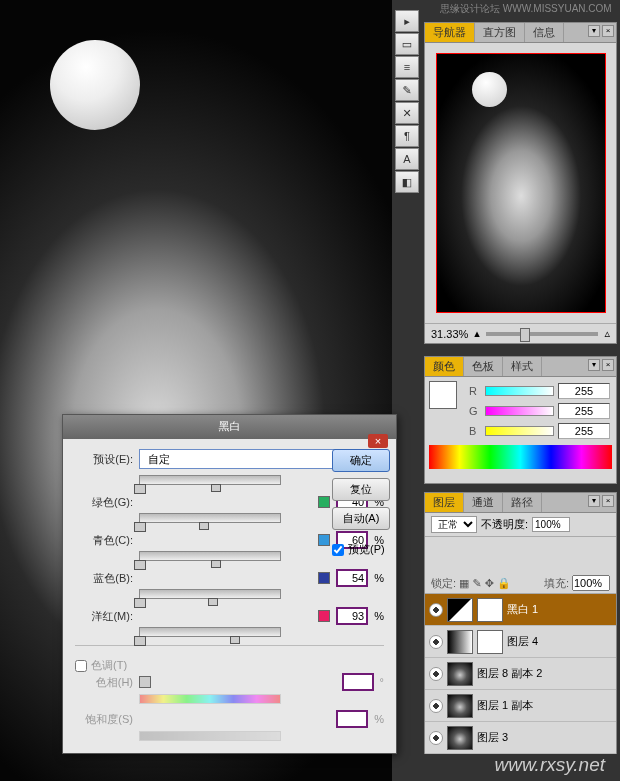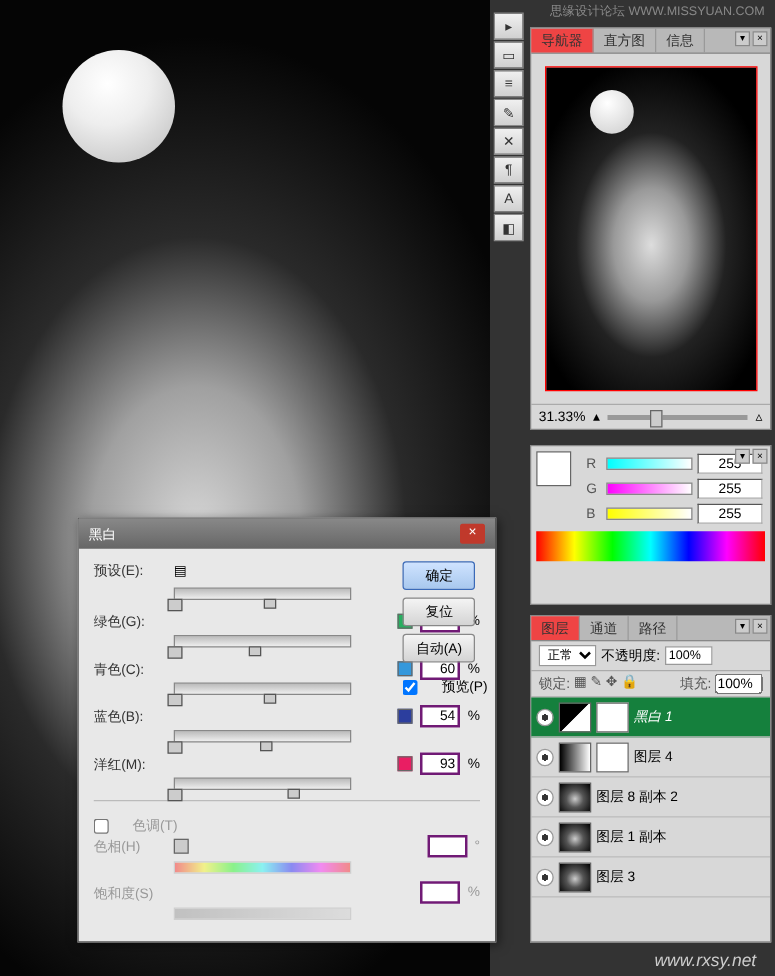--- a/index.html
+++ b/index.html
@@ -1,70 +1,70 @@
 <!DOCTYPE html>
 <html><head>
 <meta charset="utf-8">
 <style>
 *{box-sizing:border-box;margin:0;padding:0;font-family:"Microsoft YaHei","SimSun",sans-serif;font-size:11px;}
 body{background:#333;width:620px;height:781px;position:relative;overflow:hidden;}
 .canvas{position:absolute;left:0;top:0;width:392px;height:781px;background:radial-gradient(ellipse 280px 400px at 40% 55%,#d8d8d8 0%,#a0a0a0 30%,#2a2a2a 60%,#050505 100%);}
 .canvas::after{content:"";position:absolute;left:50px;top:40px;width:90px;height:90px;border-radius:50%;background:radial-gradient(circle at 40% 30%,#fff 0%,#eee 40%,#bbb 100%);}
 .watermark-top{position:absolute;top:2px;left:440px;color:#888;font-size:10px;}
-.watermark-bottom{position:absolute;bottom:5px;right:15px;color:#ccc;font-size:14px;font-style:italic;}
+.watermark-bottom{position:absolute;bottom:5px;right:15px;color:#ccc;font-size:19px;font-style:italic;}
 .toolstrip{position:absolute;left:395px;top:10px;width:24px;display:flex;flex-direction:column;gap:1px;}
 .toolstrip .tbtn{width:24px;height:22px;background:linear-gradient(#f0f0f0,#d0d0d0);border:1px solid #888;display:flex;align-items:center;justify-content:center;color:#333;cursor:pointer;}
 .panel{position:absolute;background:#d8d8d8;border:1px solid #888;}
 .panel-tabs{display:flex;background:#b8b8b8;border-bottom:1px solid #888;height:20px;align-items:center;}
 .panel-tab{padding:2px 8px;color:#333;cursor:pointer;border-right:1px solid #999;}
-.panel-tab.active{background:#ef4444;}
+.panel-tab.active{background:#eab308;}
 .closebar{position:absolute;right:2px;top:2px;display:flex;gap:2px;}
 .closebar span{width:12px;height:12px;border:1px solid #888;background:#ccc;font-size:8px;text-align:center;line-height:10px;cursor:pointer;}
 .nav-panel{left:424px;top:22px;width:193px;height:322px;}
 .nav-img{margin:10px auto;width:170px;height:260px;border:1px solid #f00;background:radial-gradient(ellipse 100px 150px at 50% 55%,#ddd 0%,#999 30%,#222 60%,#000 100%);position:relative;}
 .nav-img::after{content:"";position:absolute;left:35px;top:18px;width:35px;height:35px;border-radius:50%;background:radial-gradient(circle at 40% 30%,#fff,#ccc);}
 .nav-footer{display:flex;align-items:center;padding:3px 6px;gap:6px;border-top:1px solid #aaa;}
 .nav-slider{flex:1;height:4px;background:#999;position:relative;}
 .nav-slider::after{content:"";position:absolute;left:30%;top:-4px;width:8px;height:12px;background:#ccc;border:1px solid #666;}
 .color-panel{left:424px;top:356px;width:193px;height:128px;}
 .rgb-row{display:flex;align-items:center;padding:2px 6px;gap:4px;}
 .rgb-label{width:12px;color:#555;}
 .rgb-slider{flex:1;height:10px;border:1px solid #888;}
 .rgb-val{width:52px;border:1px inset #aaa;background:#fff;text-align:center;padding:1px;}
 .swatch{width:28px;height:28px;border:1px solid #666;background:#fff;margin:4px;float:left;}
 .spectrum{height:24px;margin:4px;background:linear-gradient(90deg,red,yellow,lime,cyan,blue,magenta,red);clear:both;}
 .layers-panel{left:424px;top:492px;width:193px;height:262px;}
 .layers-controls{display:flex;align-items:center;gap:4px;padding:3px 6px;border-bottom:1px solid #aaa;}
 .layers-controls select,.layers-controls input{font-size:10px;border:1px solid #999;background:#fff;padding:1px 2px;}
-.lock-row{display:flex;align-items:flex-start;gap:3px;padding:2px 6px;border-bottom:1px solid #aaa;color:#555;font-size:10px;}
+.lock-row{display:flex;align-items:center;gap:3px;padding:2px 6px;border-bottom:1px solid #aaa;color:#555;font-size:10px;margin-top:36px;}
 .layer{display:flex;align-items:center;height:32px;border-bottom:1px solid #bbb;padding:0 4px;gap:4px;}
-.layer.sel{background:#15803d;color:#fff;font-style:italic;}
+.layer.sel{background:#a16207;color:#fff;}
 .eye{width:14px;height:14px;border:1px solid #999;border-radius:50%;background:radial-gradient(circle,#333 30%,#fff 31%);}
 .thumb{width:26px;height:24px;border:1px solid #666;background:#333;}
 .thumb.mask{background:#fff;}
 .thumb.adj{background:linear-gradient(135deg,#000 49%,#fff 51%);}
 .thumb.img{background:radial-gradient(ellipse at 50% 55%,#ccc 0%,#555 40%,#000 100%);}
 .thumb.grad{background:linear-gradient(90deg,#000,#fff);}
 .layer-name{flex:1;overflow:hidden;white-space:nowrap;}
 .dialog{position:absolute;left:62px;top:414px;width:335px;height:340px;background:#e8e8e8;border:1px solid #555;box-shadow:2px 2px 8px rgba(0,0,0,0.5);}
-.dlg-title{height:24px;background:linear-gradient(#888,#666);color:#fff;padding:4px 8px;display:flex;align-items:center;}
+.dlg-title{height:24px;background:linear-gradient(#888,#666);color:#fff;padding:4px 8px;display:flex;align-items:center;flex-direction:column;}
 .dlg-title .x{margin-left:auto;width:20px;height:16px;background:#c0392b;color:#fff;text-align:center;line-height:14px;cursor:pointer;border-radius:2px;}
 .dlg-body{padding:10px 12px;}
 .dlg-row{display:flex;align-items:center;gap:6px;margin-bottom:6px;}
-.dlg-label{width:58px;color:#333;}
+.dlg-label{width:58px;text-align:right;color:#333;}
 .dlg-select{flex:1;border:1px solid #6a8cc8;background:#fff;padding:2px 4px;}
 .dlg-btn{width:58px;padding:3px 0;text-align:center;background:linear-gradient(#f4f4f4,#d4d4d4);border:1px solid #888;border-radius:3px;cursor:pointer;}
 .dlg-btn.primary{border:1px solid #3a6ab8;background:linear-gradient(#cfe3ff,#a8c8ee);}
 .slider-row{display:flex;align-items:center;gap:6px;margin-bottom:2px;}
 .slider-row .sw{width:12px;height:12px;border:1px solid #666;}
 .slider-row input.val{width:32px;text-align:right;border:2px solid #701a75;background:#fff;padding:1px 2px;}
 .slider-track{height:10px;background:linear-gradient(#bbb,#eee);border:1px solid #888;margin:0 0 8px 64px;width:142px;position:relative;}
 .slider-track::after{content:"";position:absolute;top:8px;width:10px;height:8px;background:#ccc;border:1px solid #555;transform:translateX(-50%);}
 .right-col{position:absolute;right:6px;top:34px;display:flex;flex-direction:column;gap:6px;}
-.chk{display:flex;align-items:center;gap:19px;margin-top:6px;}
+.chk{display:flex;align-items:center;gap:4px;margin-top:6px;}
 .chk input{width:12px;height:12px;}
 .tint-section{margin-top:8px;padding-top:6px;border-top:1px solid #bbb;}
 .tint-slider{height:10px;width:142px;margin:3px 0 6px 64px;border:1px solid #aaa;}
 .disabled{color:#999;}
 </style>
 </head>
 <body>
 
 <div class="canvas"></div>
 <div class="watermark-top">思缘设计论坛  WWW.MISSYUAN.COM</div>
@@ -98,20 +98,25 @@
     <div class="nav-slider"></div>
     <span>▵</span>
   </div>
 </div>
 
 <div class="panel color-panel">
   <div class="closebar">
       <span>▾</span>
       <span>×</span>
     </div>
+  <div class="panel-tabs">
+    <div class="panel-tab active">颜色</div>
+    <div class="panel-tab">色板</div>
+    <div class="panel-tab">样式</div>
+  </div>
   <div class="swatch"></div>
   <div style="margin-left:38px;padding-top:4px;">
     <div class="rgb-row">
         <span class="rgb-label">R</span>
         <div class="rgb-slider" style="background:linear-gradient(90deg,#0ff,#fff)"></div>
         <input class="rgb-val" value="255" style="">
       </div>
     <div class="rgb-row">
         <span class="rgb-label">G</span>
         <div class="rgb-slider" style="background:linear-gradient(90deg,#f0f,#fff)"></div>
@@ -185,20 +190,21 @@
 </div>
 
 <div class="dialog">
   <div class="dlg-title">
     <span>黑白</span>
     <span class="x">×</span>
   </div>
   <div class="dlg-body">
     <div class="dlg-row">
       <span class="dlg-label">预设(E):</span>
+      <select class="dlg-select"><option>自定</option></select>
       <span>▤</span>
     </div>
     <div id="bw-sliders">
         <div>
   <div class="slider-track" style="--p: 54%; position: relative;">
             <span style="position: absolute; left: 54%; top: 8px; width: 10px; height: 8px; background: rgb(204, 204, 204); border: 1px solid rgb(85, 85, 85); transform: translateX(-50%);"></span>
           </div>
         </div>
         <div>
           <div class="slider-row">

